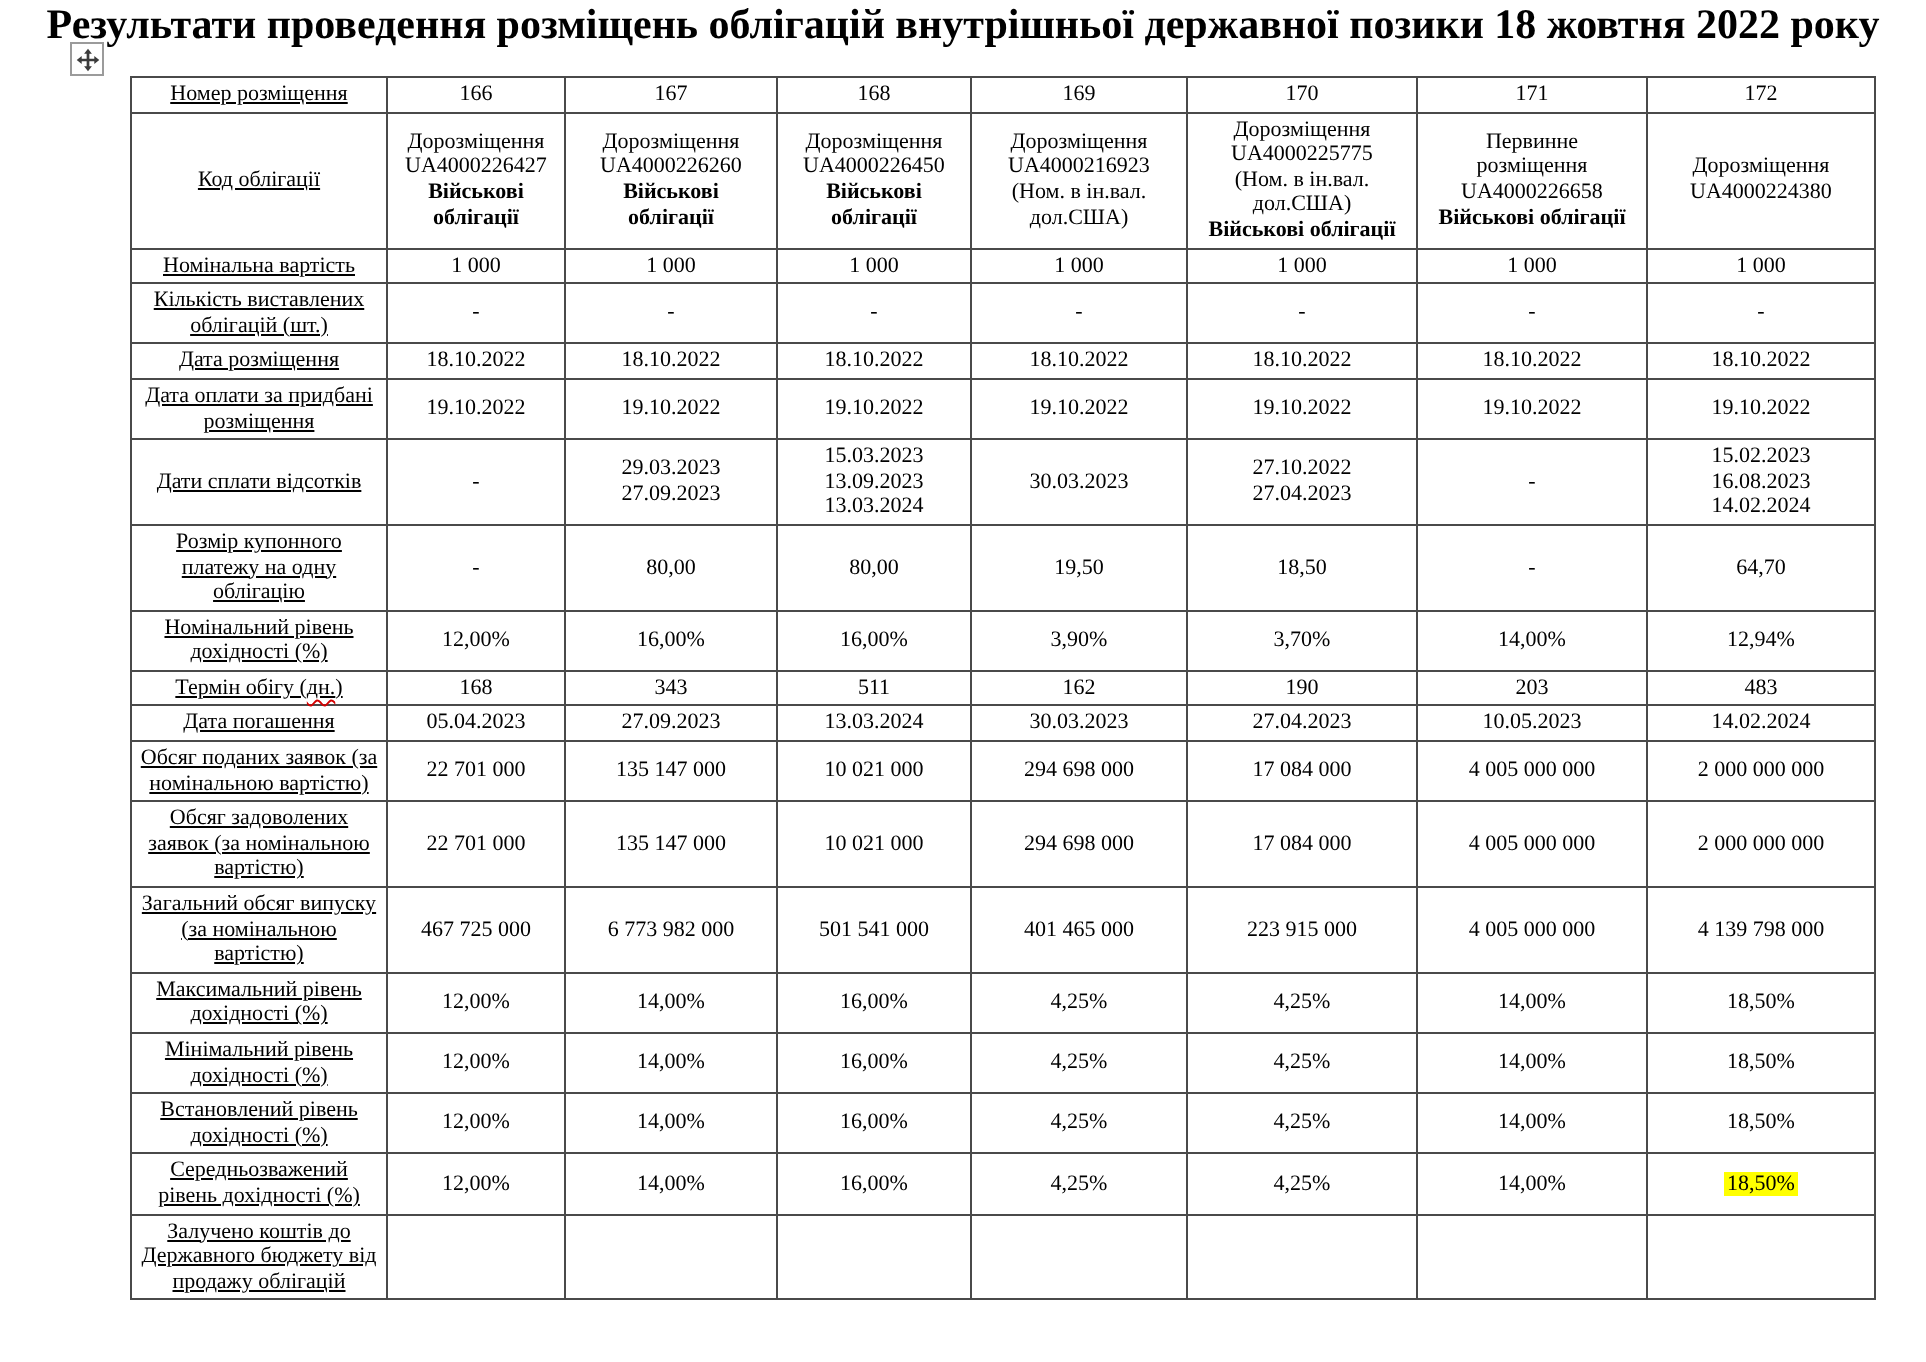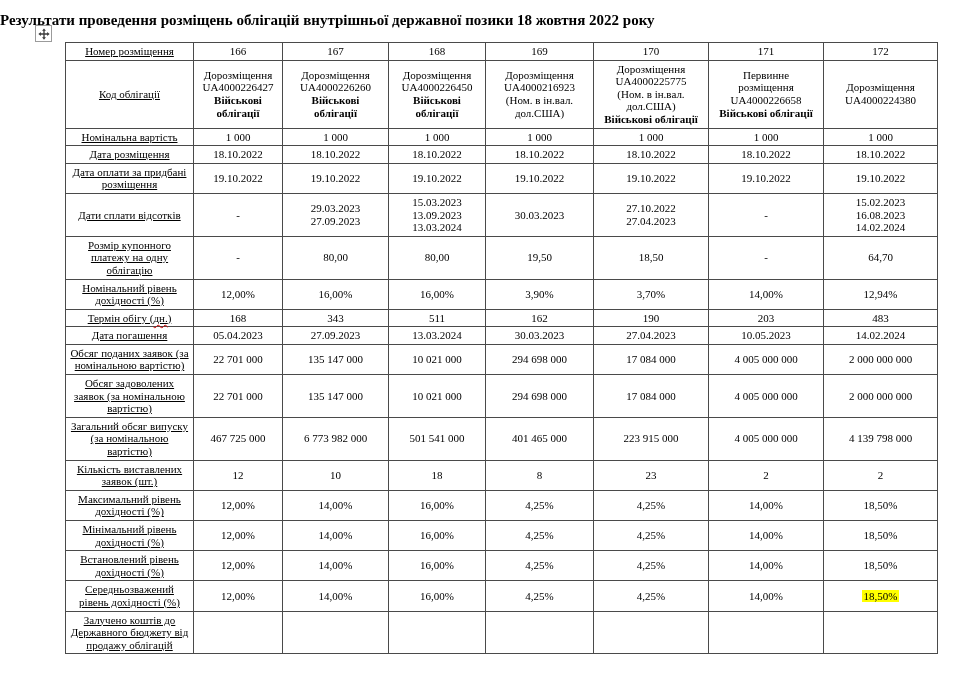--- a/index.html
+++ b/index.html
@@ -5,23 +5,23 @@
   * { margin: 0; padding: 0; box-sizing: border-box; }
   html, body { background: #fff; }
   body {
     width: 963px; height: 681px;
     font-family: "Liberation Serif", "DejaVu Serif", serif;
     color: #000;
     overflow: hidden;
     position: relative;
   }
   .page-title {
-    margin-top: 12px;
-    text-align: left;
-    font-size: 15px;
+    margin-top: 0;
+    text-align: center;
+    font-size: 21px;
     font-weight: bold;
   }
   .table-wrap {
     position: relative;
     margin: 13px 0 0 65px;
     width: 872px;
   }
   table.results {
     border-collapse: collapse;
     width: 872px;
@@ -103,20 +103,30 @@
           <td class="label-cell"><span>Номінальна вартість</span></td>
           <td><span>1 000</span></td>
           <td><span>1 000</span></td>
           <td><span>1 000</span></td>
           <td><span>1 000</span></td>
           <td><span>1 000</span></td>
           <td><span>1 000</span></td>
           <td><span>1 000</span></td>
         </tr>
         <tr>
+          <td class="label-cell"><span>Кількість виставлених облігацій (шт.)</span></td>
+          <td><span>-</span></td>
+          <td><span>-</span></td>
+          <td><span>-</span></td>
+          <td><span>-</span></td>
+          <td><span>-</span></td>
+          <td><span>-</span></td>
+          <td><span>-</span></td>
+        </tr>
+        <tr>
           <td class="label-cell"><span>Дата розміщення</span></td>
           <td><span>18.10.2022</span></td>
           <td><span>18.10.2022</span></td>
           <td><span>18.10.2022</span></td>
           <td><span>18.10.2022</span></td>
           <td><span>18.10.2022</span></td>
           <td><span>18.10.2022</span></td>
           <td><span>18.10.2022</span></td>
         </tr>
         <tr>
@@ -203,30 +213,20 @@
           <td class="label-cell"><span>Загальний обсяг випуску (за номінальною вартістю)</span></td>
           <td><span>467 725 000</span></td>
           <td><span>6 773 982 000</span></td>
           <td><span>501 541 000</span></td>
           <td><span>401 465 000</span></td>
           <td><span>223 915 000</span></td>
           <td><span>4 005 000 000</span></td>
           <td><span>4 139 798 000</span></td>
         </tr>
         <tr>
-          <td class="label-cell"><span>Кількість виставлених заявок (шт.)</span></td>
-          <td><span>12</span></td>
-          <td><span>10</span></td>
-          <td><span>18</span></td>
-          <td><span>8</span></td>
-          <td><span>23</span></td>
-          <td><span>2</span></td>
-          <td><span>2</span></td>
-        </tr>
-        <tr>
           <td class="label-cell"><span>Максимальний рівень дохідності (%)</span></td>
           <td><span>12,00%</span></td>
           <td><span>14,00%</span></td>
           <td><span>16,00%</span></td>
           <td><span>4,25%</span></td>
           <td><span>4,25%</span></td>
           <td><span>14,00%</span></td>
           <td><span>18,50%</span></td>
         </tr>
         <tr>

